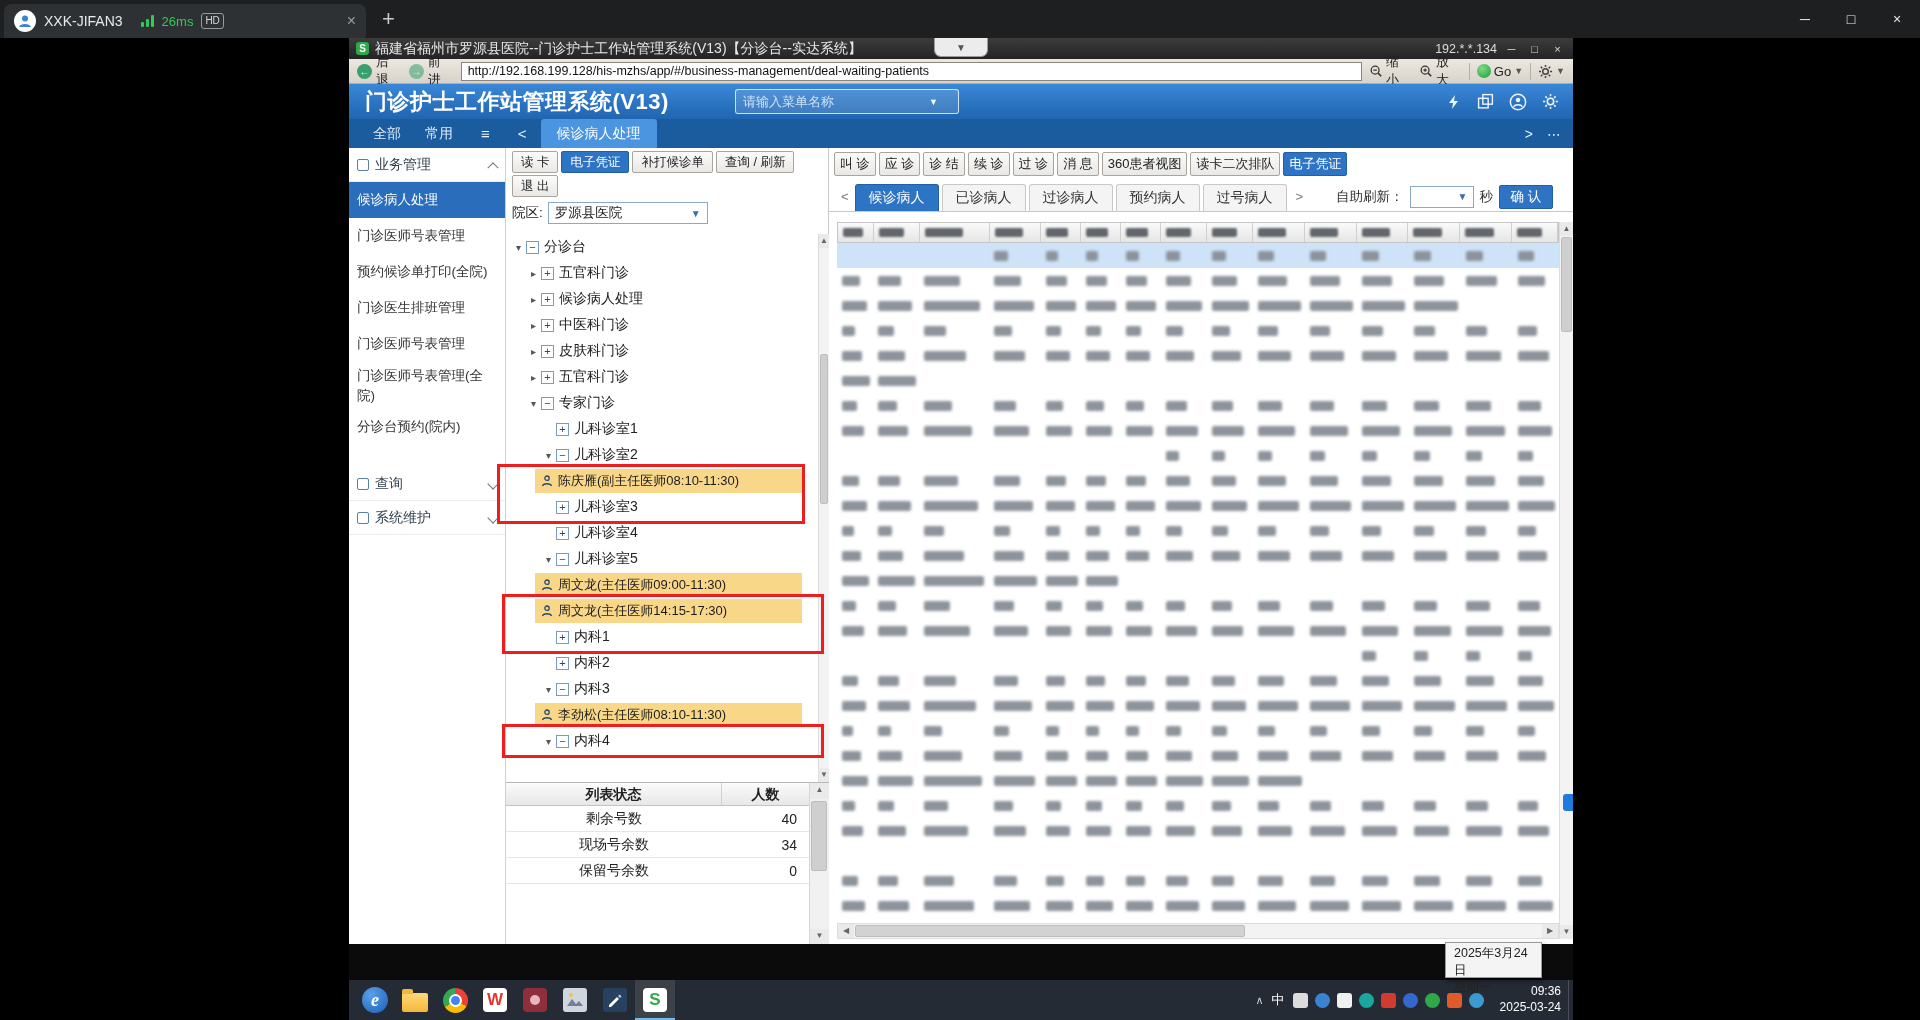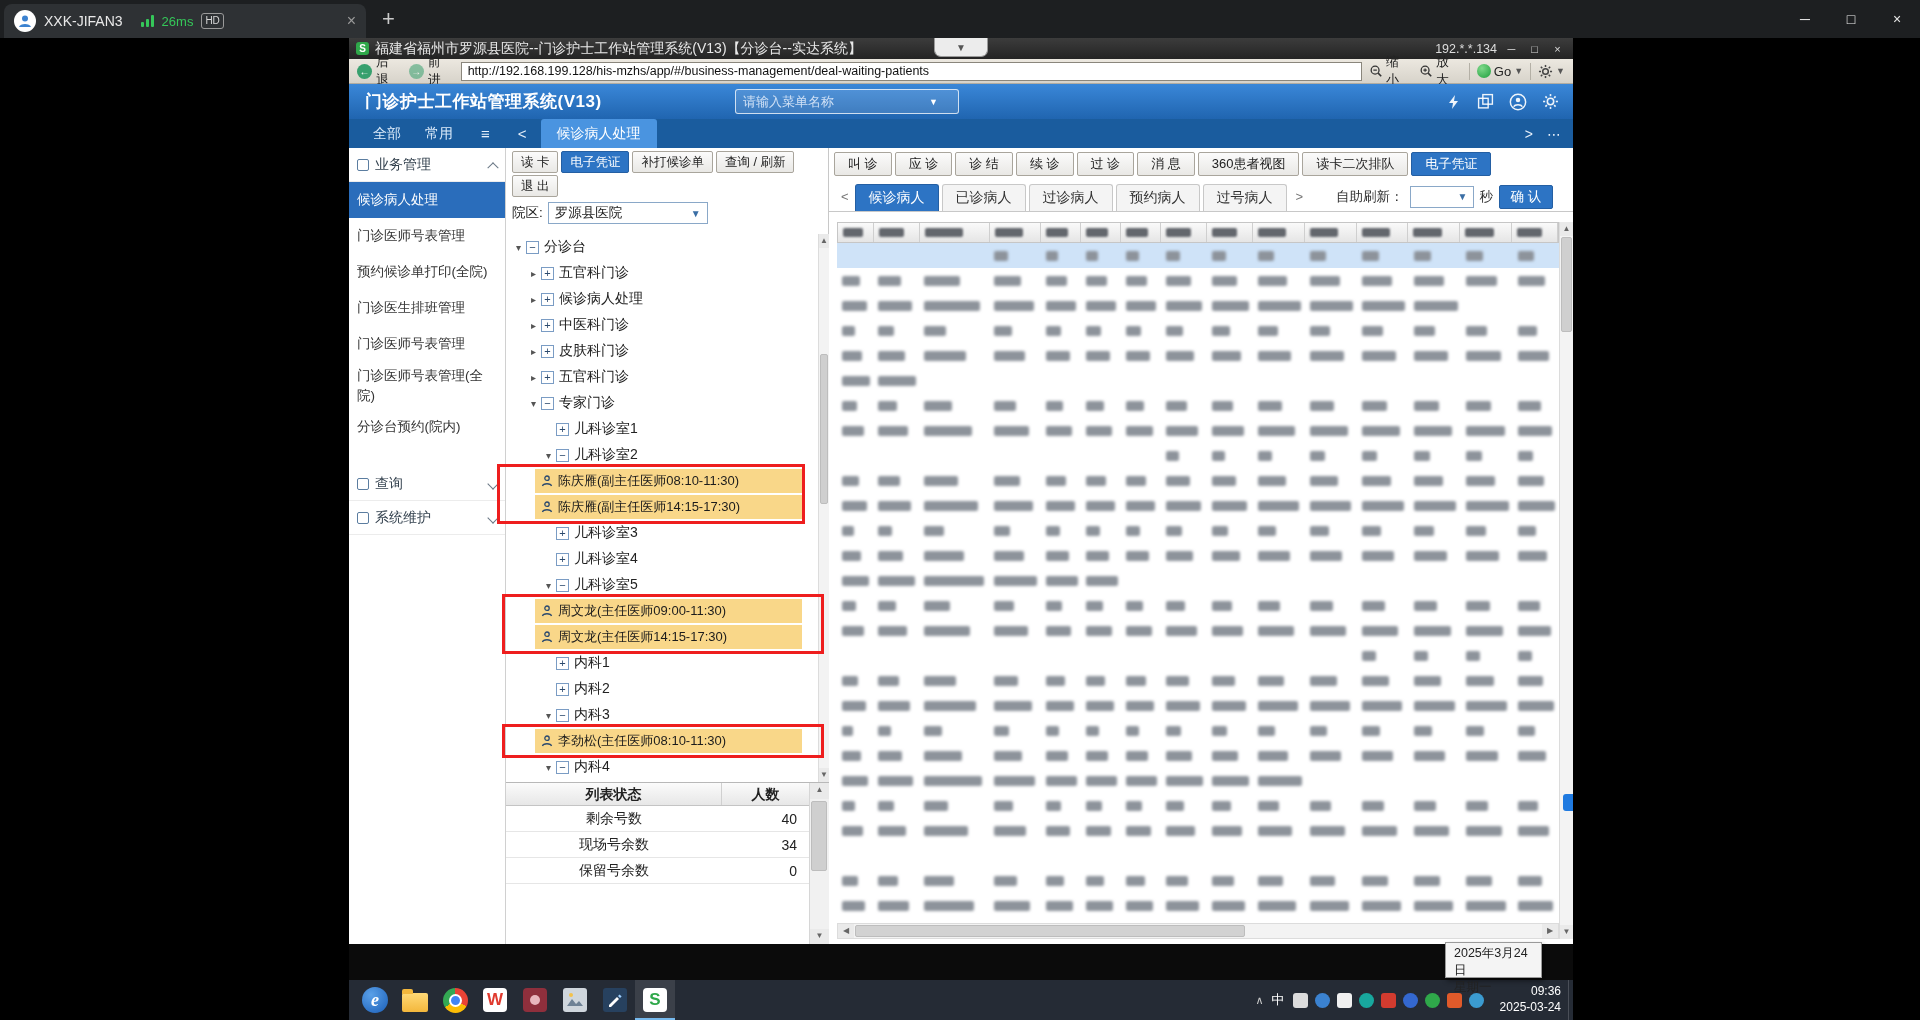--- a/index.html
+++ b/index.html
@@ -37,21 +37,21 @@
 .nav-ico{width:15px;height:15px;border-radius:50%;background:#37a06e;color:#fff;font-size:10px;display:flex;align-items:center;justify-content:center}
 .nav-ico.dim{opacity:.55}
 #address{height:19px;border:1px solid #8a867c;background:#fff;font-size:12.5px;padding:0 6px;width:905px;color:#111;outline:none}
 .zoom-btn{display:flex;align-items:center;gap:3px}
 .go-ball{width:14px;height:14px;border-radius:50%;background:radial-gradient(circle at 35% 30%,#7ed98a,#1d9e3c)}
 .dd{font-size:9px;color:#555}
 .vsep{width:1px;height:17px;background:#b4b0a6}
 
 
 #appheader{position:absolute;left:0;top:46px;width:100%;height:35px;background:linear-gradient(#3a87d8,#2065b0);display:flex;align-items:center;padding:0 16px;color:#fff}
-#apptitle{font-size:17px;font-weight:bold;letter-spacing:.5px}
+#apptitle{font-size:22px;font-weight:bold;letter-spacing:.5px}
 #menusearch{position:absolute;left:386px;top:5px;width:224px;height:25px;border:1px solid rgba(255,255,255,.75);border-radius:3px;background:rgba(255,255,255,.13);display:flex;align-items:center;padding:0 7px;gap:4px}
 #menusearch input{background:transparent;border:none;outline:none;color:#eef4fc;width:182px;font-size:13px}
 #menusearch input::placeholder{color:#cfe0f5}
 .hdr-icons{position:absolute;right:14px;top:0;height:35px;display:flex;align-items:center;gap:15px}
 .hdr-icons svg{display:block}
 
 
 #tabstrip{position:absolute;left:0;top:81px;width:100%;height:29px;background:#1a5c9e;display:flex;align-items:center;color:#dcebfa;font-size:14px}
 .strip-lbl{margin-left:24px}
 .strip-sym{margin-left:28px;font-size:15px;color:#e8f1fb}
@@ -107,21 +107,21 @@
 .stat-h .c2{width:87px;text-align:center;line-height:22px}
 .stat-row{height:26px;display:flex;border-bottom:1px solid #e6e6e6;align-items:center;color:#222}
 .stat-row .lab{width:216px;text-align:center}
 .stat-row .num{width:87px;text-align:right;padding-right:12px}
 .stat-row.hl{background:#e6ebf1}
 .stat-row.partial{height:13px;border-bottom:none}
 
 
 #rightp{position:absolute;left:480px;top:0;width:744px;height:796px;background:#fff}
 #rtoolbar{position:absolute;left:5px;top:3px;height:26px;display:flex;gap:3px;align-items:center}
-.rbtn{height:24px;padding:0 13px;background:linear-gradient(#fbfbfb,#e9e8e5);border:1px solid #a9a59c;font-size:13px;color:#222;display:flex;align-items:center;border-radius:2px;white-space:nowrap}
+.rbtn{height:24px;padding:0 5px;background:linear-gradient(#fbfbfb,#e9e8e5);border:1px solid #a9a59c;font-size:13px;color:#222;display:flex;align-items:center;border-radius:2px;white-space:nowrap}
 .rbtn.active{background:#2d74c4;color:#fff;border-color:#245fa3}
 #rtabs{position:absolute;left:0;top:34px;width:744px;height:30px;display:flex;align-items:flex-end;border-bottom:1px solid #c8c8c8;font-size:14px;color:#333;padding:0 6px}
 .tab-arr{align-self:center;color:#777;font-size:13px;padding:0 6px}
 .rtab{height:27px;padding:0 13px;display:flex;align-items:center;border:1px solid #c8c8c8;border-bottom:none;background:#f4f4f4;margin-right:3px;border-radius:3px 3px 0 0;white-space:nowrap}
 .rtab.active{background:#2d74c4;color:#fff;border-color:#245fa3}
 #refresh-group{margin-left:auto;display:flex;align-items:center;gap:6px;align-self:center;padding-right:14px;font-size:13.5px}
 #refresh-sel{width:64px;height:22px;border:1px solid #8aa8c8;background:#fff;display:flex;align-items:center;padding:0 5px}
 #refresh-sel .dd{margin-left:auto;color:#3a6ea5;font-size:10px}
 #confirm-btn{width:54px;height:24px;background:#2d74c4;color:#fff;border:1px solid #245fa3;border-radius:2px;font-size:13.5px;display:flex;align-items:center;justify-content:center}
 
@@ -400,29 +400,20 @@
             <span class="nbox">−</span>
             <span>儿科诊室2</span>
           </div>
           <div class="trow">
             <div class="doc-bar">
               <svg width="12" height="12" viewBox="0 0 12 12">
                 <circle cx="6" cy="3.2" r="2.2" fill="none" stroke="#2c4a6e" stroke-width="1.3"></circle>
                 <path d="M1.5 11c.8-3 8.2-3 9 0" fill="none" stroke="#2c4a6e" stroke-width="1.3"></path>
               </svg>
               <span>陈庆雁(副主任医师08:10-11:30)</span>
-            </div>
-          </div>
-          <div class="trow">
-            <div class="doc-bar">
-              <svg width="12" height="12" viewBox="0 0 12 12">
-                <circle cx="6" cy="3.2" r="2.2" fill="none" stroke="#2c4a6e" stroke-width="1.3"></circle>
-                <path d="M1.5 11c.8-3 8.2-3 9 0" fill="none" stroke="#2c4a6e" stroke-width="1.3"></path>
-              </svg>
-              <span>陈庆雁(副主任医师14:15-17:30)</span>
             </div>
           </div>
           <div class="trow" style="padding-left: 36px;">
             <span class="chev" style="visibility: hidden;">▸</span>
             <span class="nbox">+</span>
             <span>儿科诊室3</span>
           </div>
           <div class="trow" style="padding-left: 36px;">
             <span class="chev" style="visibility: hidden;">▸</span>
             <span class="nbox">+</span>

